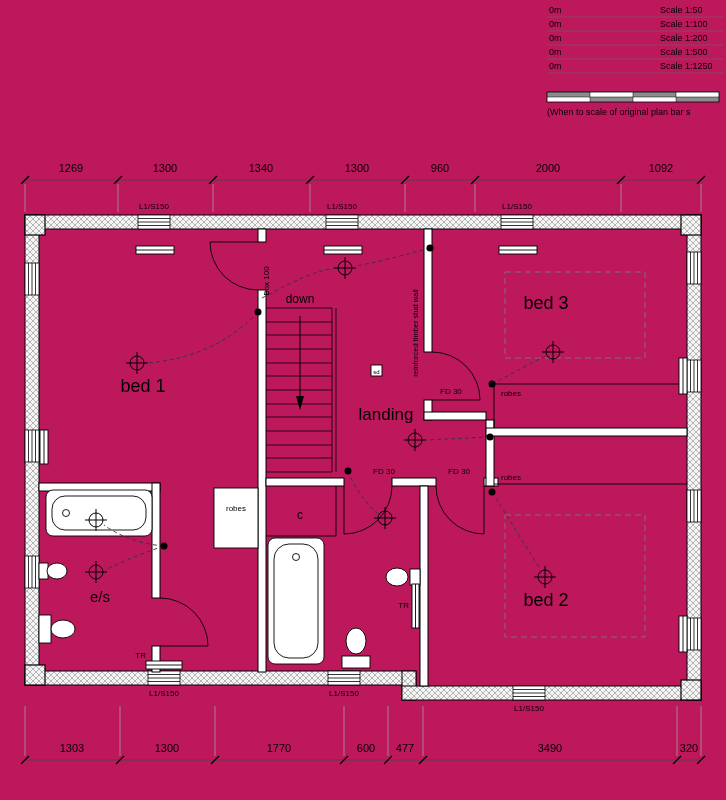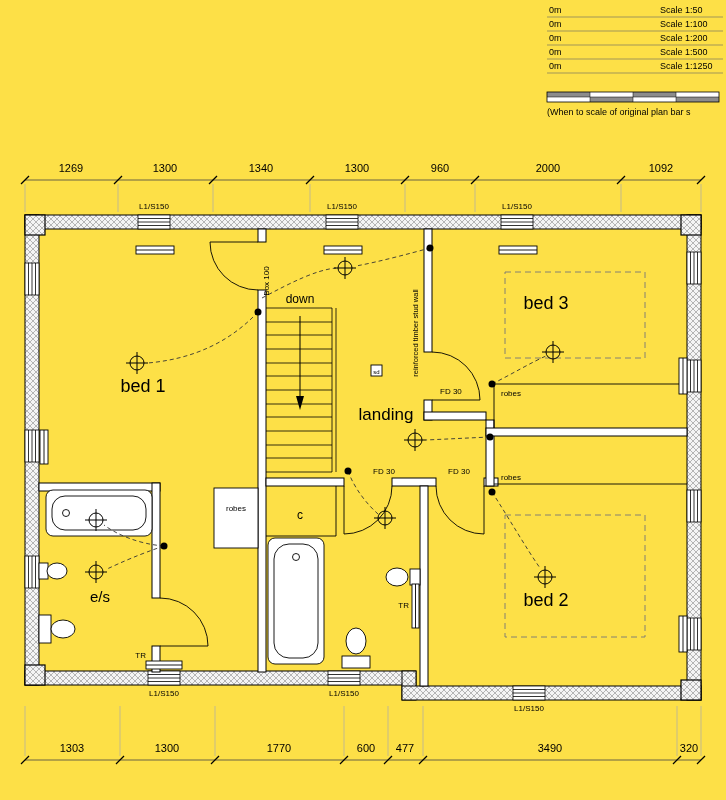--- a/index.html
+++ b/index.html
@@ -1,16 +1,16 @@
 <!DOCTYPE html>
 <html><head>
 <meta charset="utf-8">
 <style>
   html,body{margin:0;padding:0;background:#fff;}
-  .page{width:726px;height:800px;position:relative;background:#fde047;overflow:hidden;text-align:center;}
+  .page{width:726px;height:800px;position:relative;background:#be185d;overflow:hidden;text-align:center;}
   svg{font-family:"Liberation Sans",sans-serif;}
   text{fill:#000;}
   .dim{font-size:11px;}
   .ann{font-size:8px;}
   .room{font-size:18px;}
 </style>
 </head>
 <body>
 
 <div class="page">

